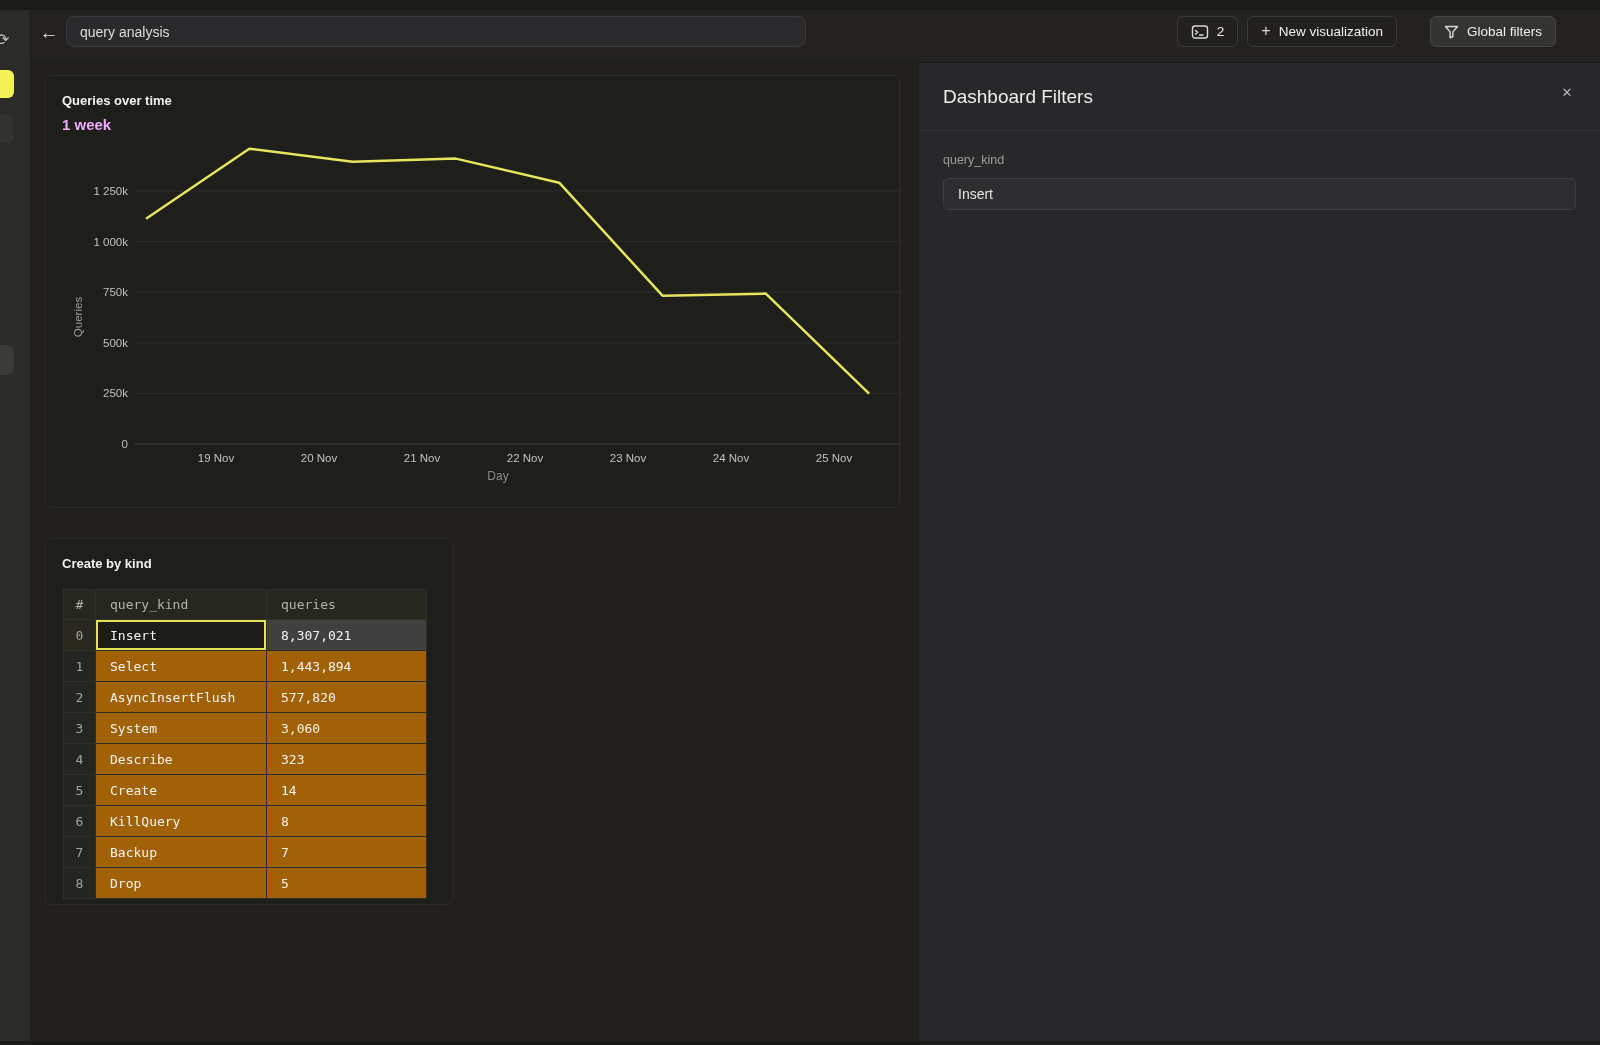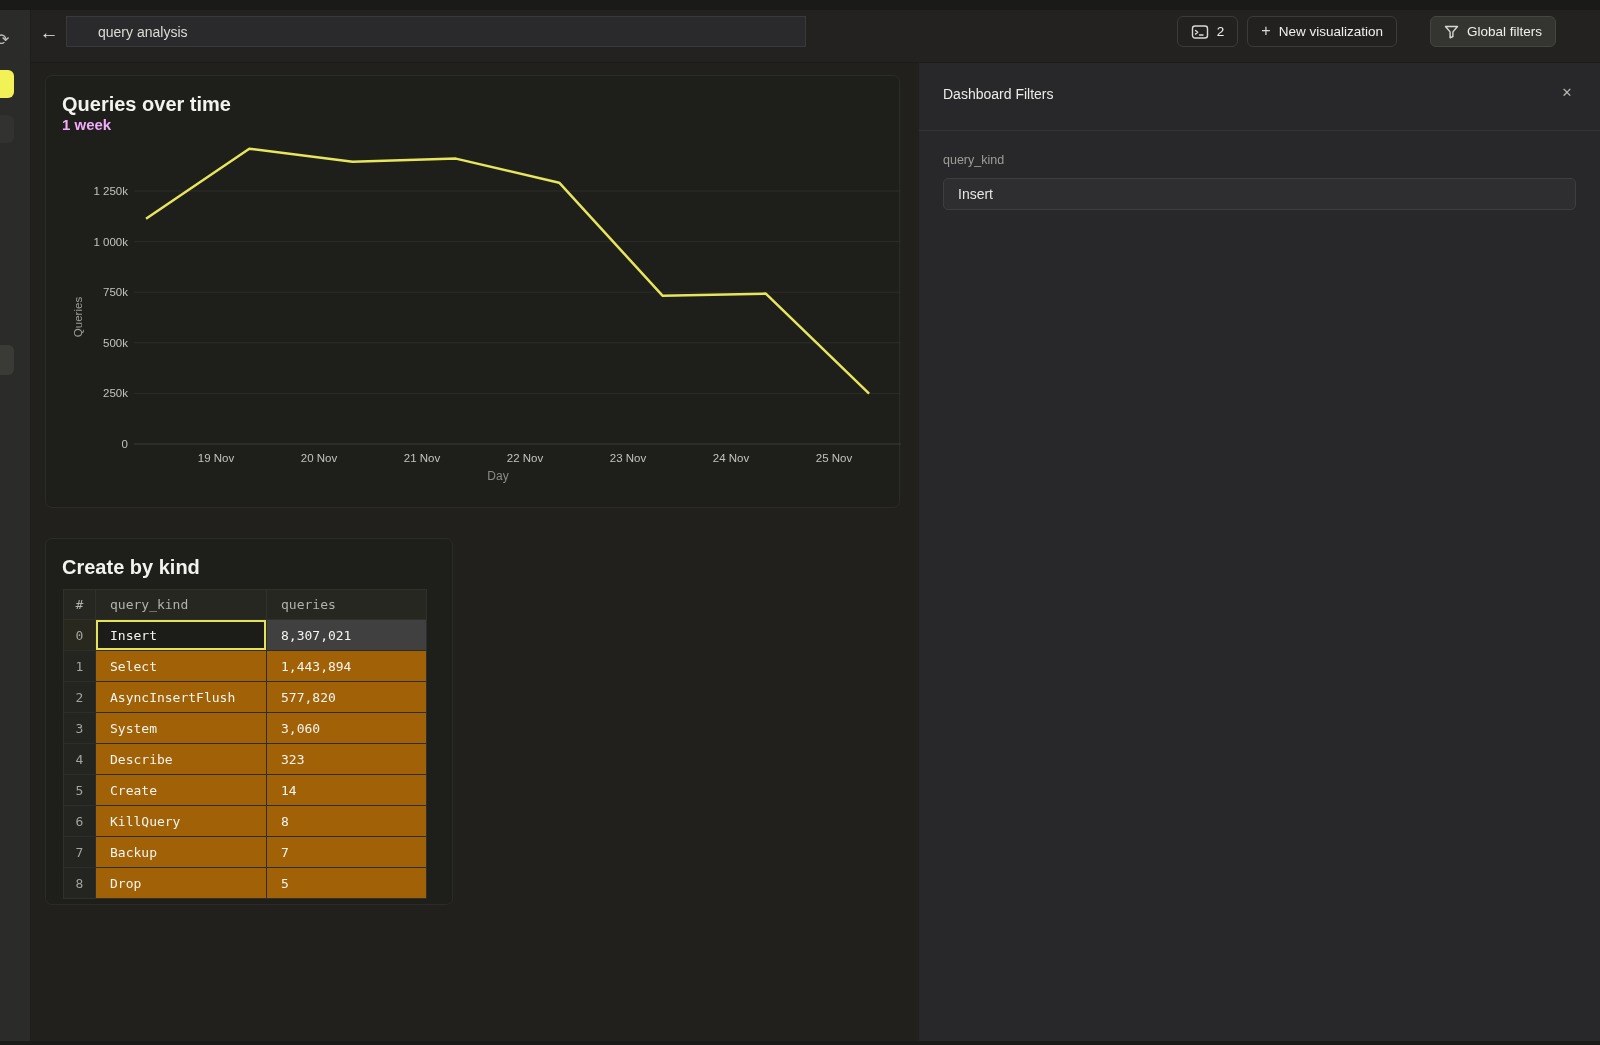--- a/index.html
+++ b/index.html
@@ -7,22 +7,22 @@
               font-family:"Liberation Sans", sans-serif; }
   .abs { position:absolute; }
 
   
   #top-strip { left:0; top:0; width:1600px; height:10px; background:#1a1a18; }
   #topbar { left:0; top:10px; width:1600px; height:53px; background:#232220;
             border-bottom:1px solid #1b1b19; }
   #back-arrow { left:36px; top:10px; width:26px; height:26px; color:#e8e8e4;
                 font-size:19px; line-height:26px; text-align:center; cursor:pointer; }
   #title-input { left:66px; top:6px; width:740px; height:31px; background:#2a292b;
-                 border:1px solid #3a393b; border-radius:0; color:#dcdcd8;
-                 font-size:14px; padding:0 31px; outline:none;
+                 border:1px solid #3a393b; border-radius:8px; color:#dcdcd8;
+                 font-size:14px; padding:0 13px; outline:none;
                  font-family:"Liberation Sans",sans-serif; }
   #topbar-actions { right:44px; top:6px; display:flex; gap:9px; }
   .tbtn { height:31px; border-radius:6px; border:1px solid #3b3b38; background:#222120;
           color:#efefeb; font-size:13.5px; display:inline-flex; align-items:center;
           gap:8px; padding:0 13px; cursor:pointer; white-space:nowrap;
           font-family:"Liberation Sans",sans-serif; }
   .tbtn.light { background:#343431; border-color:#454542;margin-left:24px; }
   .tbtn svg { display:block; }
   .plus-glyph { font-size:16px; color:#d9d9d5; margin-top:-1px; }
 
@@ -31,21 +31,21 @@
                   border-right:1px solid #1d1d1b; overflow:hidden; }
   #history-icon { left:-4px; top:20px; font-size:16px; color:#bcbcb8; }
   .side-sq { left:-13px; width:27px; height:28px; border-radius:6px; }
   #side-item-active { top:60px; background:#f2f257; }
   #side-item-2 { top:105px; background:#323230; }
   #side-item-3 { top:335px; height:30px; background:#3a3a37; }
 
   
   .card { background:#1e1e1b; border:1px solid #2c2b28; border-radius:7px; }
   #chart-card { left:45px; top:75px; width:855px; height:433px; }
-  .card-title { left:16px; top:17px; font-size:20px; font-weight:bold; color:#f2f2ef; }
+  .card-title { left:16px; top:17px; font-size:13px; font-weight:bold; color:#f2f2ef; }
   .card-subtitle { left:16px; top:40px; font-size:15px; font-weight:bold; color:#f0abfc; }
   #chart-svg { left:0; top:0; }
 
   #table-card { left:45px; top:538px; width:408px; height:367px; }
   .qtable { position:absolute; left:17px; top:50px; width:363px; border-collapse:collapse;
             font-family:"DejaVu Sans Mono",monospace; font-size:13px;
             border:1px solid #31312b; table-layout:fixed; }
   .qtable th { height:30px; background:#27272\1; }
   .qtable th { background:#272721; color:#b2b2ac; font-weight:normal; text-align:left;
                padding-left:14px; border:1px solid #31312b; }
@@ -54,21 +54,21 @@
                border-top:1px solid #2e2e28; border-right:1px solid #2e2e28; }
   .qtable td.idx { background:#242420; color:#a3a39d; text-align:center; padding-left:0; }
   .qtable tr.first td { background:#404040; }
   .qtable tr.first td.idx { background:#28281f; }
   .qtable td.selected { box-shadow: inset 0 0 0 2px #e4e356; background:#1c1c18 !important; }
   .col-idx { width:32px; } .col-kind { width:171px; } .col-q { width:160px; }
 
   
   #filters-panel { left:919px; top:63px; width:681px; height:982px; background:#28282a; }
   #panel-header { left:0; top:0; width:681px; height:68px; border-bottom:1px solid #343437; }
-  #panel-title { left:24px; top:23px; font-size:14px; color:#ececea;text-align:center; }
+  #panel-title { left:24px; top:23px; font-size:19px; color:#ececea;text-align:center; }
   #panel-close { right:24px; top:21px; width:18px; height:18px; color:#b4b4b1;
                  font-size:13px; line-height:18px; text-align:center; cursor:pointer; }
   #filter-label { left:24px; top:90px; font-size:12.5px; color:#9d9d99; }
   #filter-input { left:24px; top:115px; width:633px; height:32px; background:#2e2e30;
                   border:1px solid #3e3e41; border-radius:5px; color:#e6e6e3;
                   font-size:14px; padding:0 14px; outline:none;
                   font-family:"Liberation Sans",sans-serif; }
 
   #bottom-strip { left:0; top:1041px; width:1600px; height:4px; background:#1a1a18; }
 </style>

